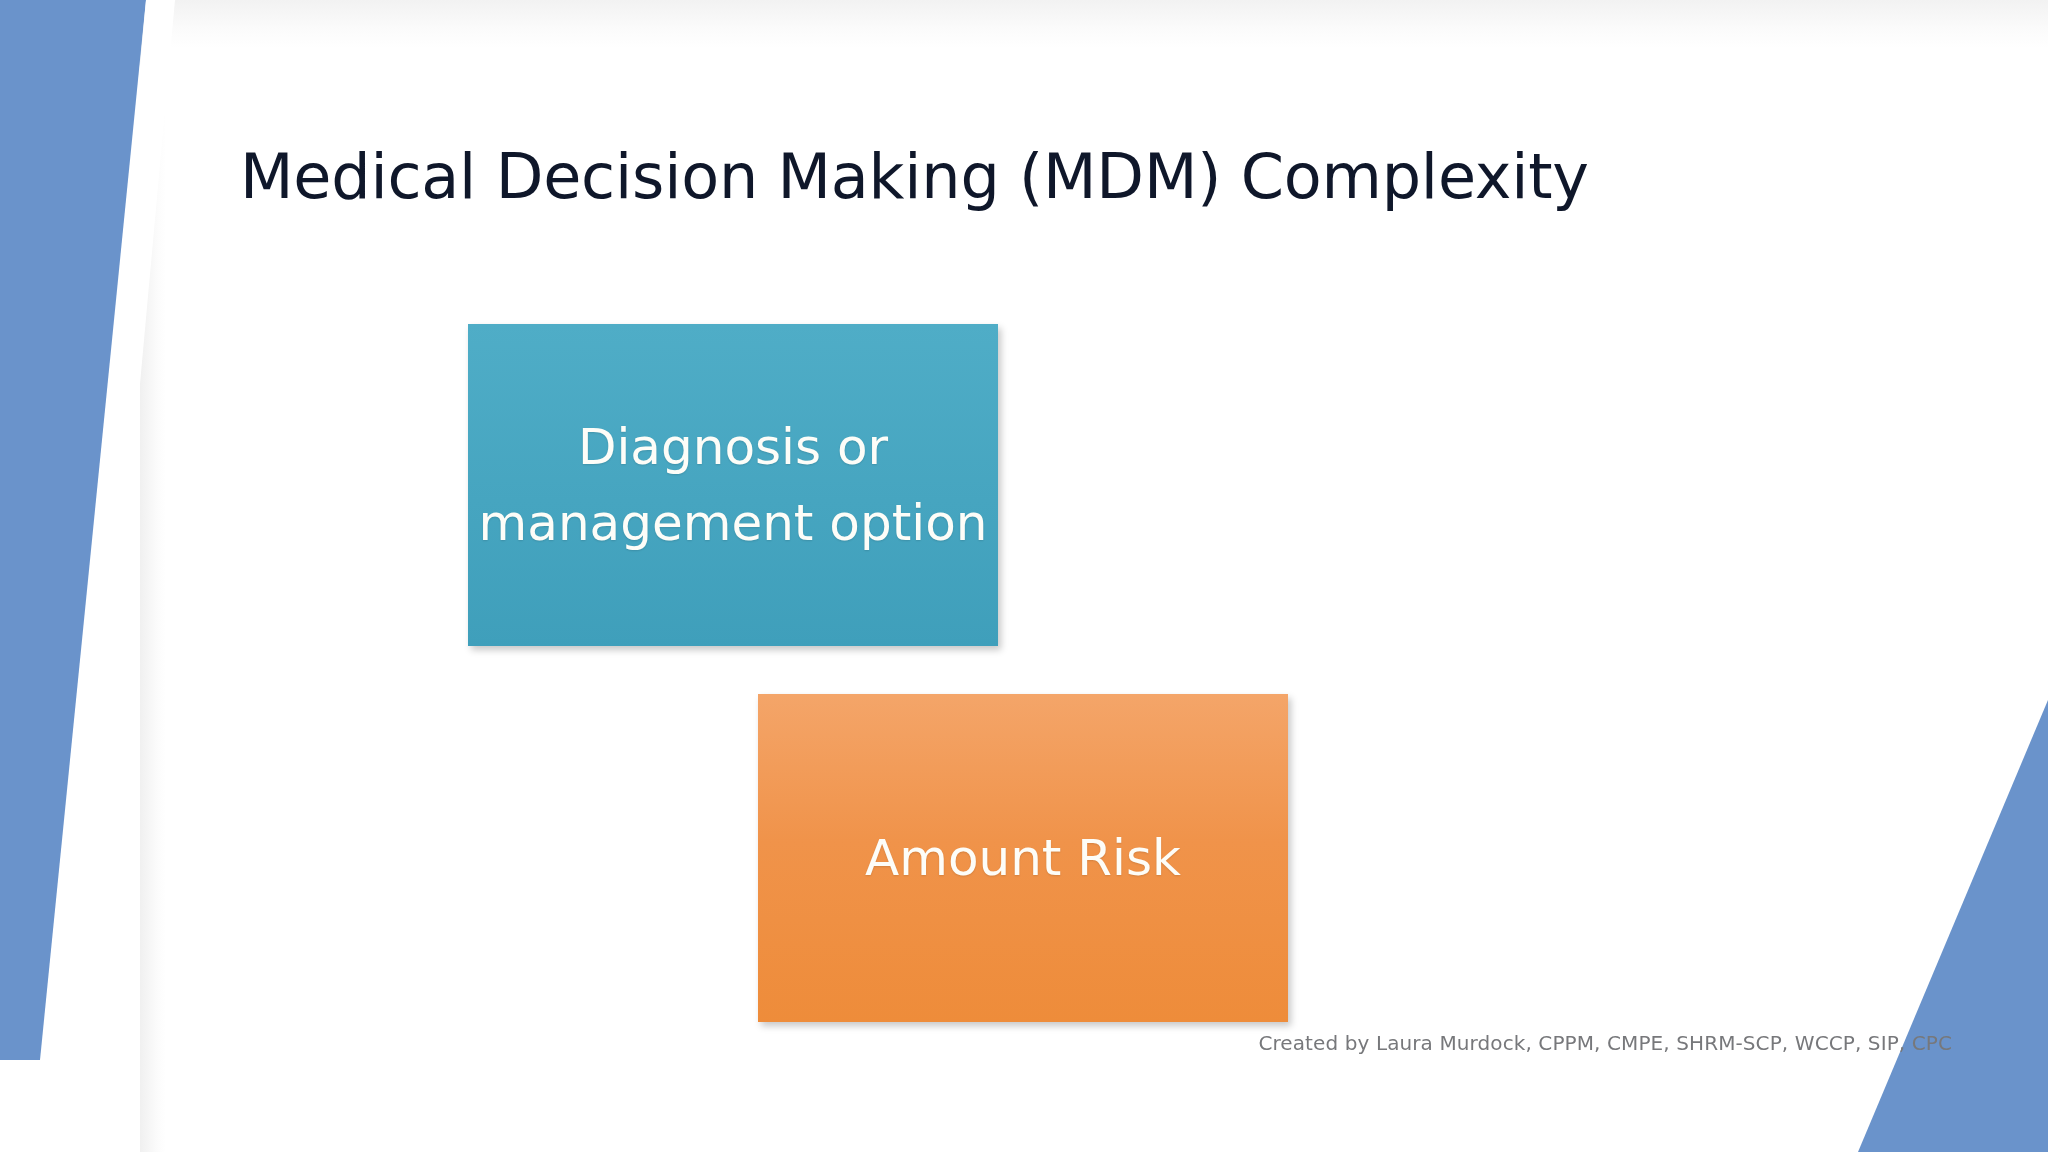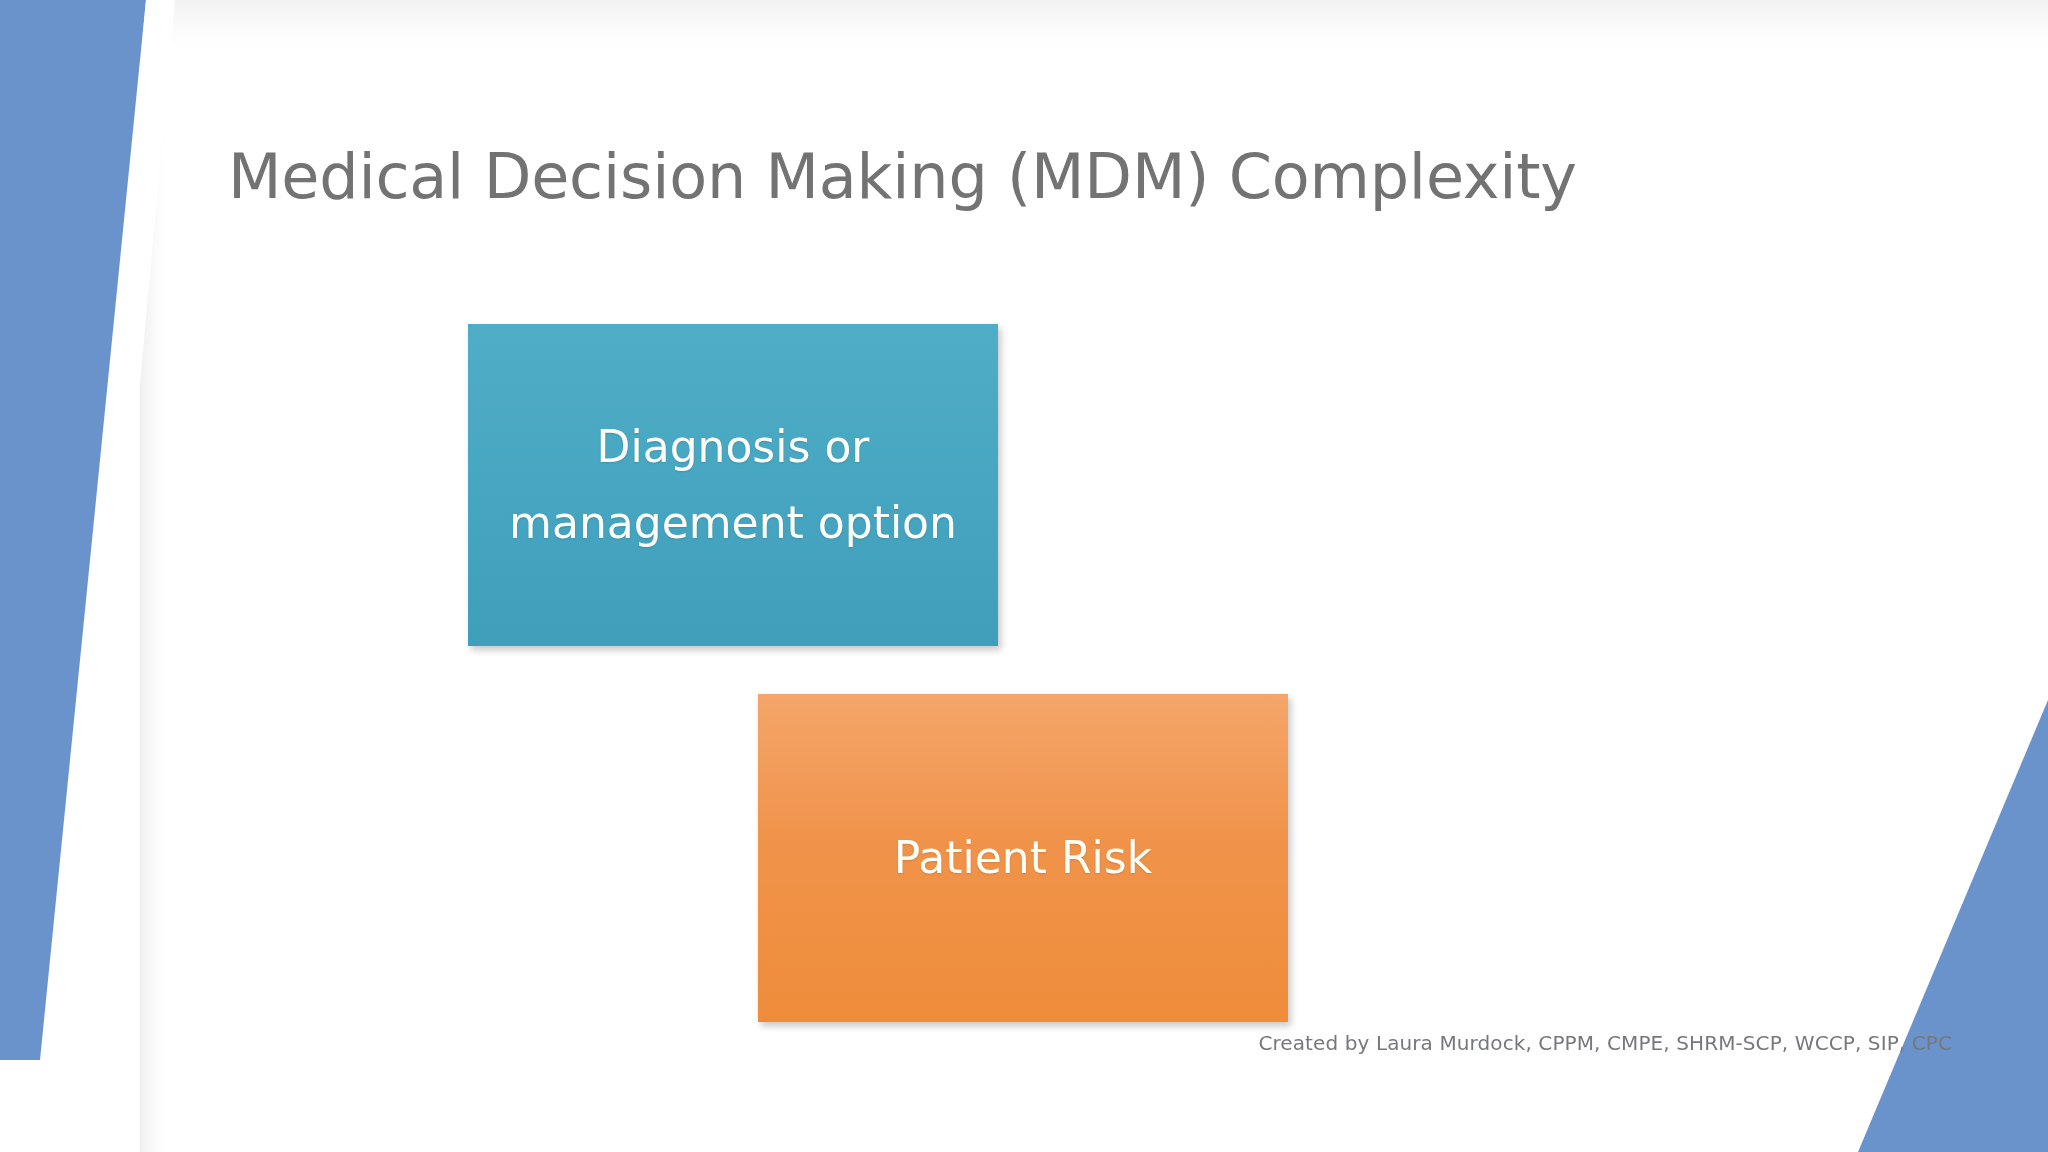--- a/index.html
+++ b/index.html
@@ -60,44 +60,44 @@
     right: 0; top: 0;
     width: 300px;
     height: 1152px;
     background: #6a93cb;
     clip-path: polygon(300px 760px, 300px 1152px, 110px 1152px, 300px 700px);
   }
 
   
   .title {
     position: absolute;
-    left: 228px;
+    left: 240px;
     top: 96px;
     width: 1560px;
     font-size: 62px;
     line-height: 78px;
     font-weight: 400;
-    color: #737373;
+    color: #0f172a;
     letter-spacing: -0.2px;
     white-space: nowrap;
   }
 
   
   .box {
     position: absolute;
     display: flex;
     align-items: center;
     justify-content: center;
     text-align: center;
     color: #fdfdf8;
     box-sizing: border-box;
     box-shadow: 3px 4px 7px rgba(0,0,0,0.22);
   }
   .box-text {
-    font-size: 44px;
+    font-size: 50px;
     line-height: 76px;
     font-weight: 400;
     text-shadow: 0 1px 2px rgba(0,0,0,0.12);
     padding: 0 10px;
   }
 
   .box-blue {
     left: 468px;
     top: 324px;
     width: 530px;
@@ -145,18 +145,18 @@
   <div class="wedge-right"></div>
 
   <h1 class="title">Medical Decision Making (MDM) Complexity</h1>
 
   <div class="box box-blue">
     <span class="box-text">Diagnosis or management option</span>
   </div>
 
 
   <div class="box box-orange">
-    <span class="box-text">Patient Risk</span>
+    <span class="box-text">Amount Risk</span>
   </div>
 
   <div class="credit">Created by Laura Murdock, CPPM, CMPE, SHRM-SCP, WCCP, SIP, CPC</div>
 
 </div>
 
 </body></html>

